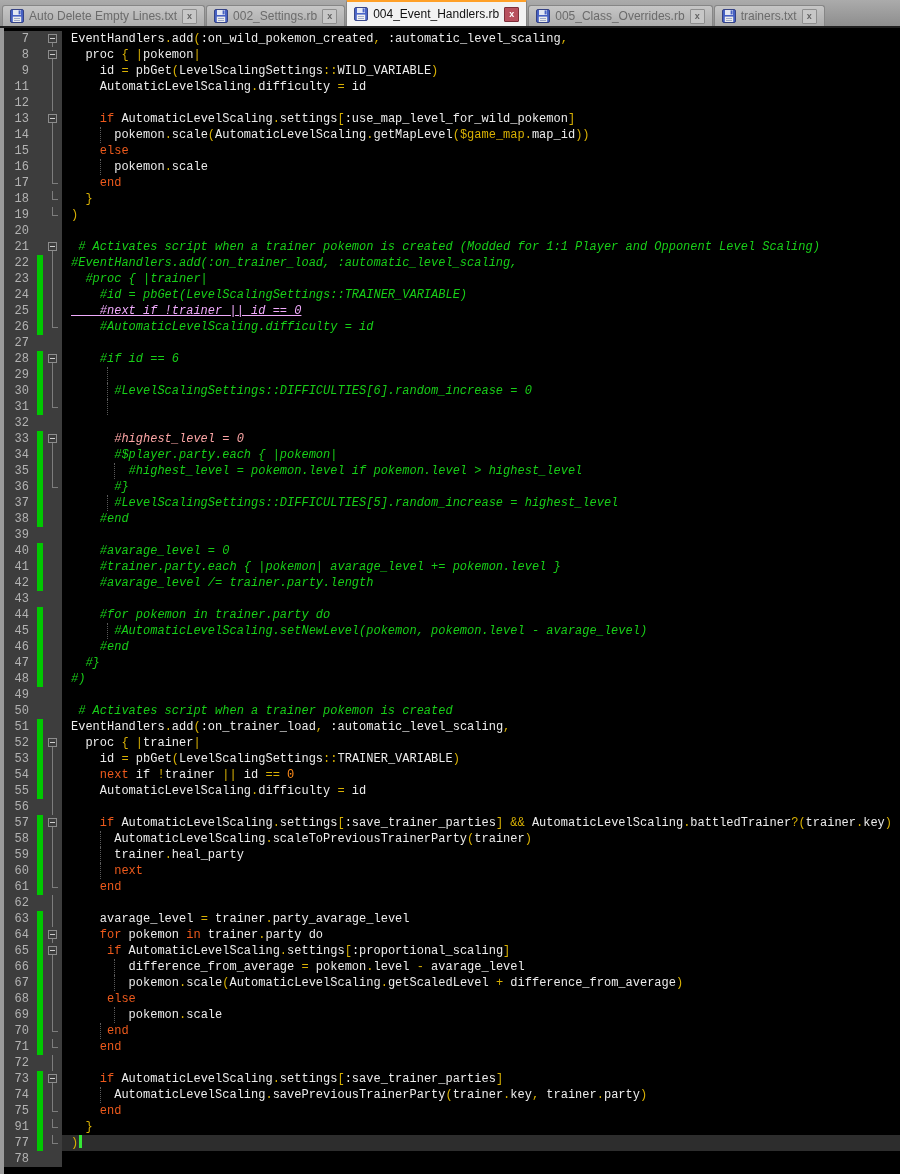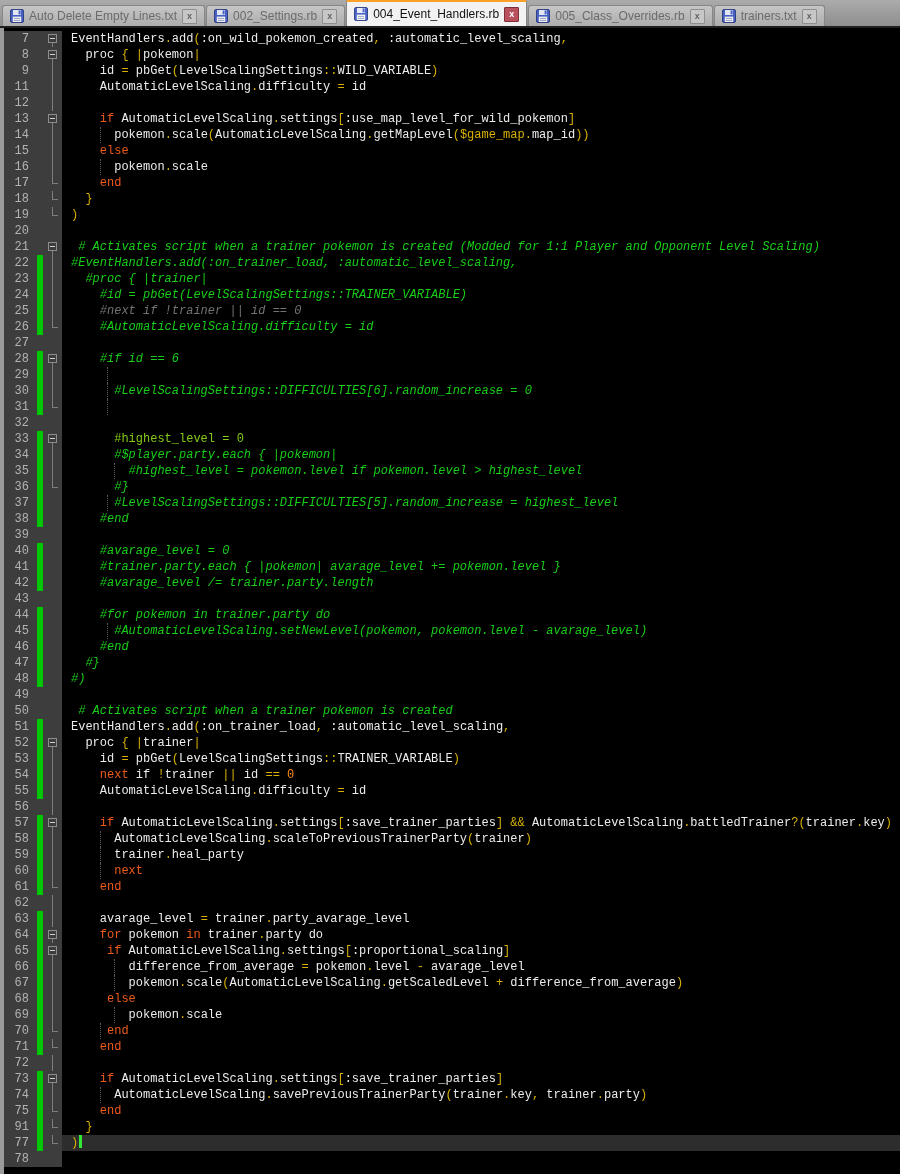--- a/index.html
+++ b/index.html
@@ -241,21 +241,21 @@
         <div class="code"><span style="color: rgb(24, 207, 24); font-style: italic;">    #id = pbGet(LevelScalingSettings::TRAINER_VARIABLE)</span></div>
       </div>
       <div class="row">
         <div class="gut-num">25</div>
         <div class="gut-mark">
           <div class="bar" style="background: rgb(0, 200, 0);"></div>
         </div>
         <div class="gut-fold">
           <div class="fold-vline"></div>
         </div>
-        <div class="code"><span style="color: #737373; font-style: italic;">    #next if !trainer || id == 0</span></div>
+        <div class="code"><span style="color: #f0abfc; font-style: italic; text-decoration: underline;">    #next if !trainer || id == 0</span></div>
       </div>
       <div class="row">
         <div class="gut-num">26</div>
         <div class="gut-mark">
           <div class="bar" style="background: rgb(0, 200, 0);"></div>
         </div>
         <div class="gut-fold">
           <div class="fold-vhalf"></div>
         </div>
         <div class="code"><span style="color: rgb(24, 207, 24); font-style: italic;">    #AutomaticLevelScaling.difficulty = id</span></div>
@@ -315,21 +315,21 @@
       </div>
       <div class="row">
         <div class="gut-num">33</div>
         <div class="gut-mark">
           <div class="bar" style="background: rgb(0, 200, 0);"></div>
         </div>
         <div class="gut-fold">
           <div class="fold-box"></div>
           <div class="fold-boxtail"></div>
         </div>
-        <div class="code"><span style="color: #84cc16; ">      #highest_level = 0</span></div>
+        <div class="code"><span style="color: #fca5a5; font-style: italic;">      #highest_level = 0</span></div>
       </div>
       <div class="row">
         <div class="gut-num">34</div>
         <div class="gut-mark">
           <div class="bar" style="background: rgb(0, 200, 0);"></div>
         </div>
         <div class="gut-fold">
           <div class="fold-vline"></div>
         </div>
         <div class="code"><span style="color: rgb(24, 207, 24); font-style: italic;">      #$player.party.each { |pokemon|</span></div>

